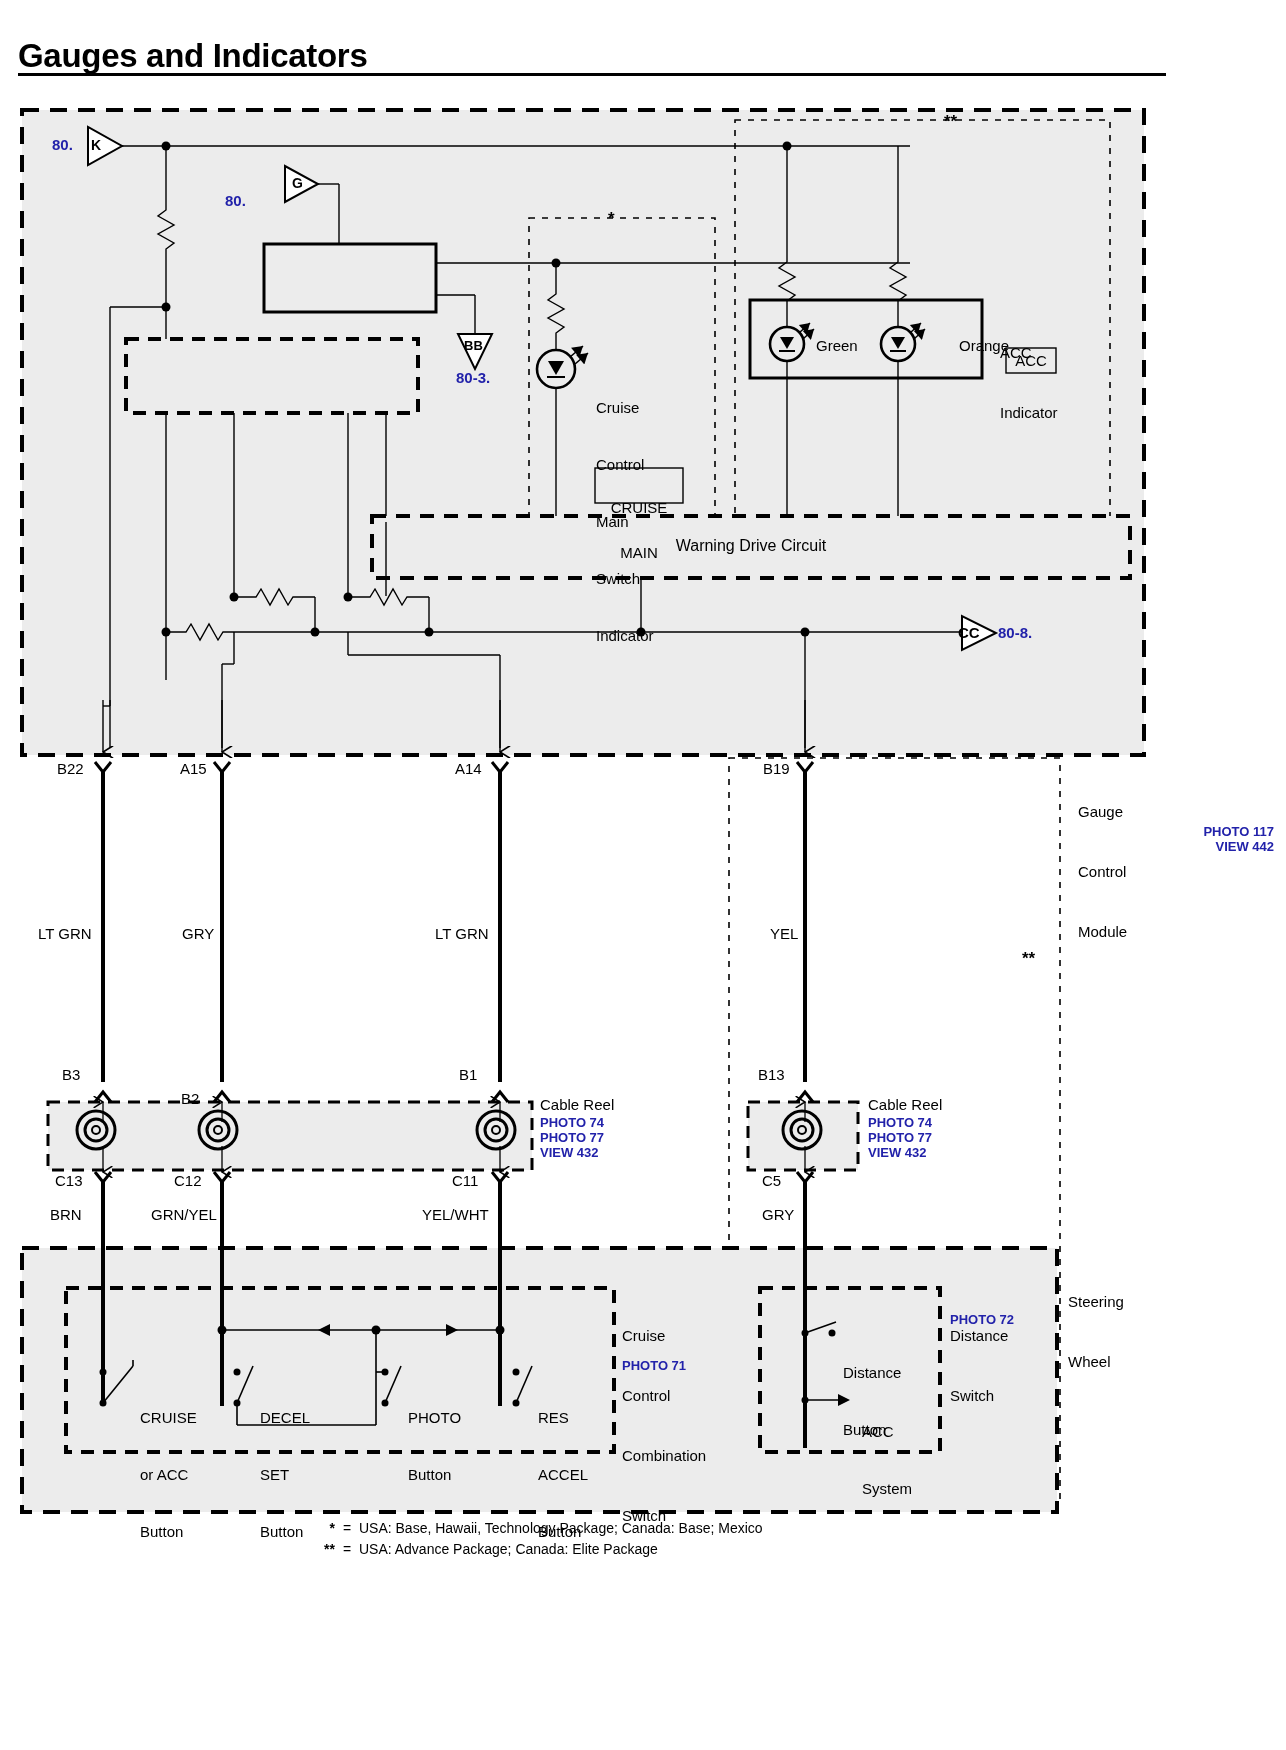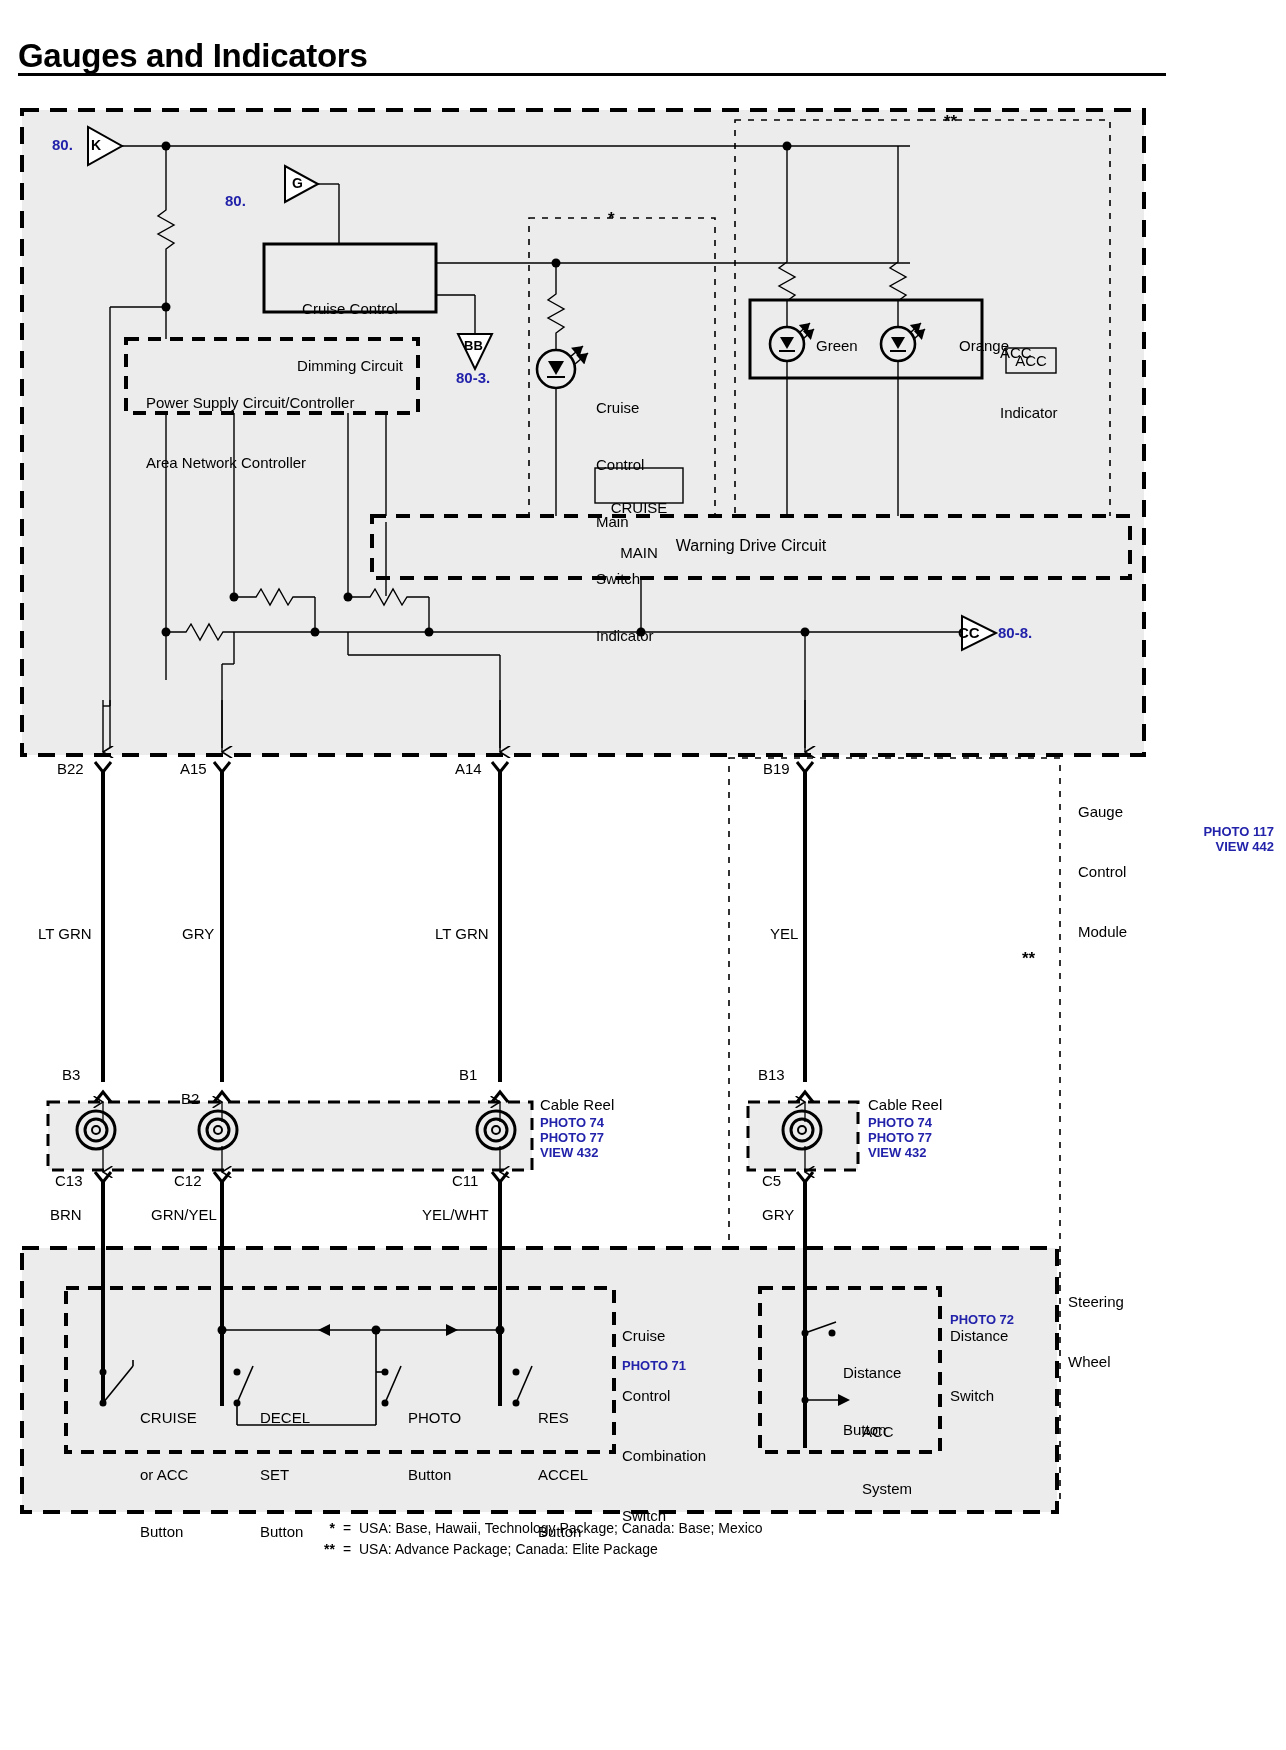--- a/index.html
+++ b/index.html
@@ -319,32 +319,24 @@
     </g>
 
     <g></g>
   </svg>
 
   <div class="lbl blue" style="left:52px;top:136px;">80.</div>
   <div class="lbl b" style="left:91px;top:137px;font-size:14px;">K</div>
   <div class="lbl blue" style="left:225px;top:192px;">80.</div>
   <div class="lbl b" style="left:292px;top:175px;font-size:14px;">G</div>
 
-  <div class="lbl ctr" style="left:264px;top:261px;width:172px;line-height:19px;">
-    <div>Cruise Control</div>
-    <div>Dimming Circuit</div>
-  </div>
 
   <div class="lbl" style="left:464px;top:337px;font-size:13px;font-weight:bold;">BB</div>
   <div class="lbl blue" style="left:456px;top:369px;">80-3.</div>
 
-  <div class="lbl" style="left:146px;top:353px;line-height:20px;">
-    <div>Power Supply Circuit/Controller</div>
-    <div>Area Network Controller</div>
-  </div>
 
   <div class="lbl b" style="left:608px;top:210px;font-size:17px;">*</div>
   <div class="lbl b" style="left:944px;top:113px;font-size:17px;">**</div>
 
   <div class="lbl" style="left:596px;top:360px;line-height:19px;">
     <div>Cruise</div>
     <div>Control</div>
     <div>Main</div>
     <div>Switch</div>
     <div>Indicator</div>

